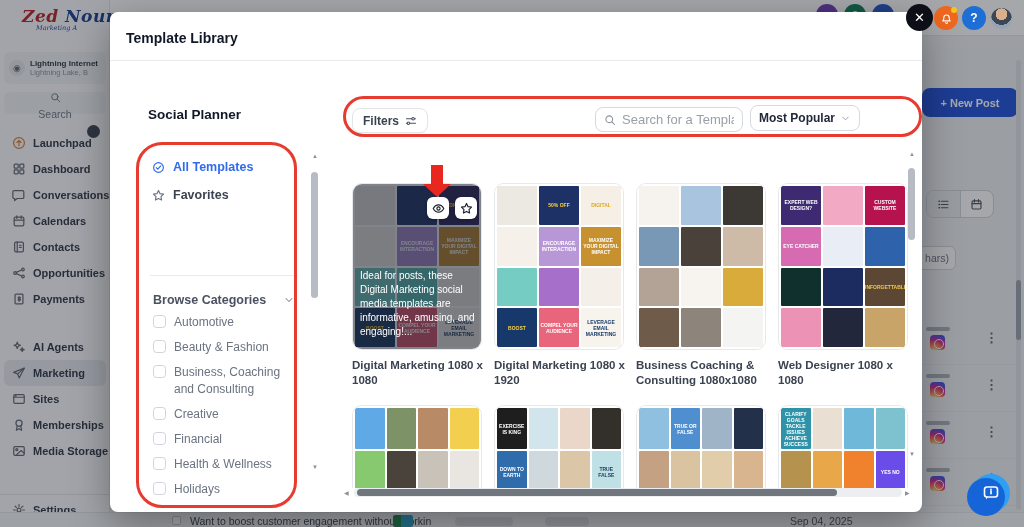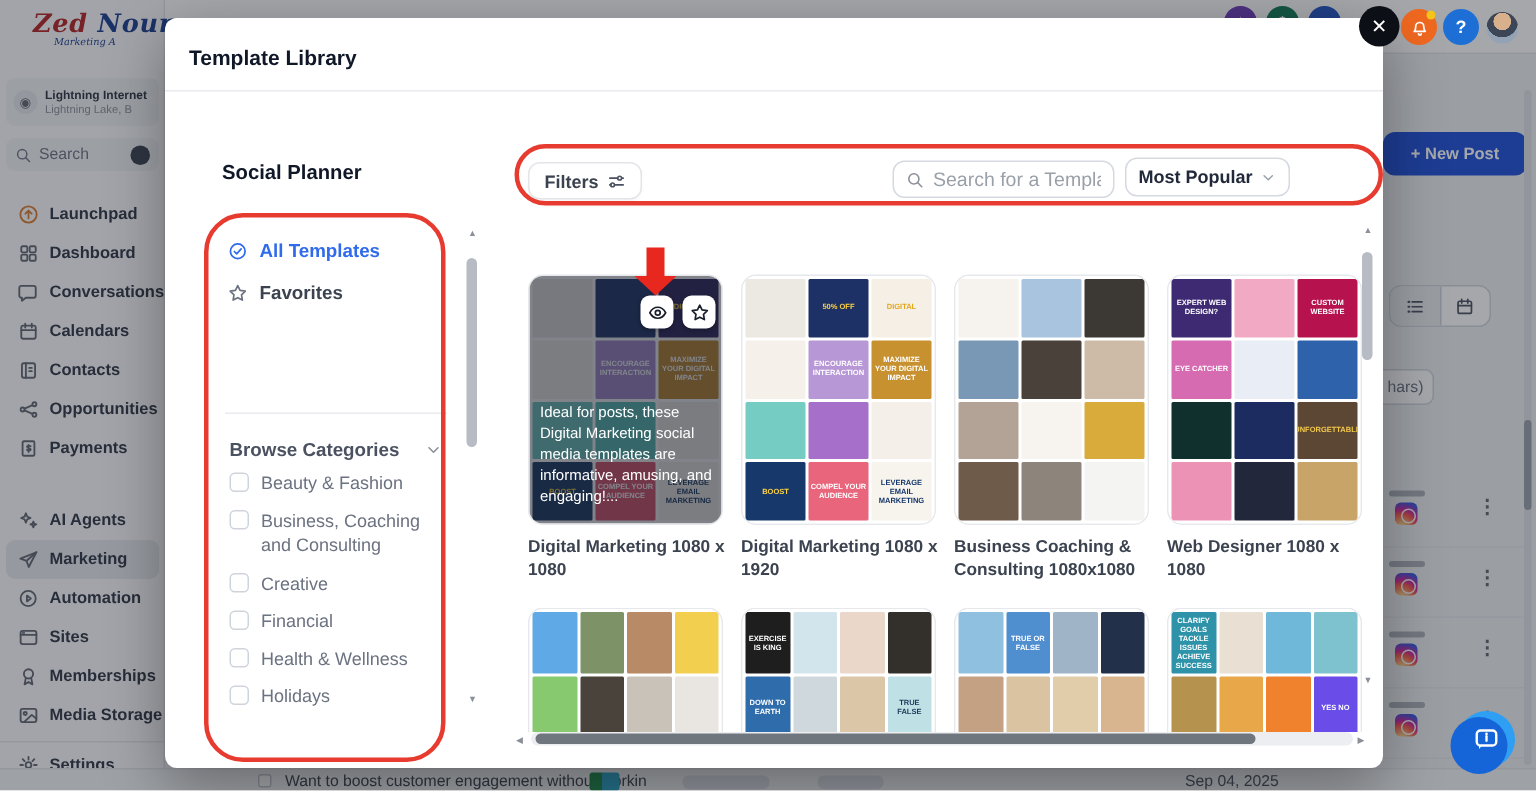--- a/index.html
+++ b/index.html
@@ -10,21 +10,21 @@
   #app { position:absolute; inset:0; background:#eef0f2; }
   #sidebar { position:absolute; left:0; top:0; width:110px; height:527px; background:#fbfbfc; border-right:1px solid #e3e5e8; }
   #logo { position:absolute; left:22px; top:6px; width:100px; font-family:"DejaVu Serif", serif; font-style:italic; }
   #logo .l1 { font-size:17px; font-weight:700; color:#b22222; letter-spacing:.5px; }
   #logo .l1 b { color:#1a3c8f; }
   #logo .l2 { font-size:6.5px; color:#1a3c8f; margin-top:-2px; margin-left:14px; }
   #acct { position:absolute; left:4px; top:52px; width:102px; height:32px; background:#f1f2f4; border-radius:6px; display:flex; align-items:center; padding:0 5px; gap:5px; }
   #acct .av { width:16px; height:16px; border-radius:50%; background:#e3e5e8; color:#5f6570; font-size:9px; display:flex; align-items:center; justify-content:center; flex:none; }
   #acct .t1 { font-size:8px; font-weight:700; color:#2b3340; white-space:nowrap; }
   #acct .t2 { font-size:7.5px; color:#8a8f98; white-space:nowrap; }
-  #appsearch { position:absolute; left:4px; top:92px; width:102px; height:22px; background:#f1f2f4; border-radius:6px; display:flex; align-items:center; gap:5px; padding:0 6px; color:#6b7280; font-size:10.5px; }
+  #appsearch { position:absolute; left:4px; top:92px; width:102px; height:22px; background:#f1f2f4; border-radius:6px; display:flex; align-items:center; gap:5px; padding:0 6px; color:#6b7280; font-size:10.5px;flex-direction:column; }
   #appsearch .kbd { margin-left:auto; width:13px; height:13px; border-radius:50%; background:#3a4150; flex:none; }
   .nav-col { position:absolute; left:0; width:110px; }
   #nav-top { top:130px; } #nav-mid { top:334px; } #nav-bottom { top:494px; border-top:1px solid #e3e5e8; padding-top:2px; }
   .nav-item { height:26px; display:flex; align-items:center; gap:7px; padding:0 6px 0 12px; color:#2e3644; cursor:pointer; }
   .nav-item .icn { color:#5f6570; }
   .nav-item.active { background:#e7e9ed; border-radius:6px; margin:0 4px; padding-left:8px; }
   .nav-label { font-size:11px; font-weight:600; white-space:nowrap; }
   .icn { width:14px; height:14px; display:inline-flex; flex:none; }
   .icn svg { width:100%; height:100%; }
   .icn.orange { color:#d97b2e; }
@@ -247,29 +247,20 @@
           <span class="nav-label">AI Agents</span>
         </div>
         <div class="nav-item active">
           <span class="icn ">
             <svg viewBox="0 0 16 16" fill="none" stroke="currentColor" stroke-width="1.4" stroke-linecap="round" stroke-linejoin="round">
               <path d="M14 2.5L1.8 7.3l4.7 1.7 1.7 4.7L14 2.5z"></path>
               <path d="M6.5 9L14 2.5"></path>
             </svg>
           </span>
           <span class="nav-label">Marketing</span>
-        </div>
-        <div class="nav-item">
-          <span class="icn ">
-            <svg viewBox="0 0 16 16" fill="none" stroke="currentColor" stroke-width="1.4" stroke-linecap="round" stroke-linejoin="round">
-              <path d="M13.5 8A5.5 5.5 0 112 8a5.5 5.5 0 0111.5 0z"></path>
-              <path d="M6.8 5.8l3 2.2-3 2.2z"></path>
-            </svg>
-          </span>
-          <span class="nav-label">Automation</span>
         </div>
         <div class="nav-item">
           <span class="icn ">
             <svg viewBox="0 0 16 16" fill="none" stroke="currentColor" stroke-width="1.4" stroke-linecap="round" stroke-linejoin="round">
               <rect x="2" y="3" width="12" height="10" rx="1.5"></rect>
               <path d="M2 6h12"></path>
               <circle cx="4.2" cy="4.5" r=".4"></circle>
             </svg>
           </span>
           <span class="nav-label">Sites</span>
@@ -411,20 +402,24 @@
     <span>Browse Categories</span>
     <span class="icn">
         <svg viewBox="0 0 16 16" fill="none" stroke="currentColor" stroke-width="1.4" stroke-linecap="round" stroke-linejoin="round">
           <path d="M4 6l4 4 4-4"></path>
         </svg>
       </span>
   </div>
   <div id="cat-list">
       <div class="cat">
         <span class="cb"></span>
+        <span class="cat-label">Automotive</span>
+      </div>
+      <div class="cat">
+        <span class="cb"></span>
         <span class="cat-label">Beauty &amp; Fashion</span>
       </div>
       <div class="cat">
         <span class="cb"></span>
         <span class="cat-label">Business, Coaching and Consulting</span>
       </div>
       <div class="cat">
         <span class="cb"></span>
         <span class="cat-label">Creative</span>
       </div>

